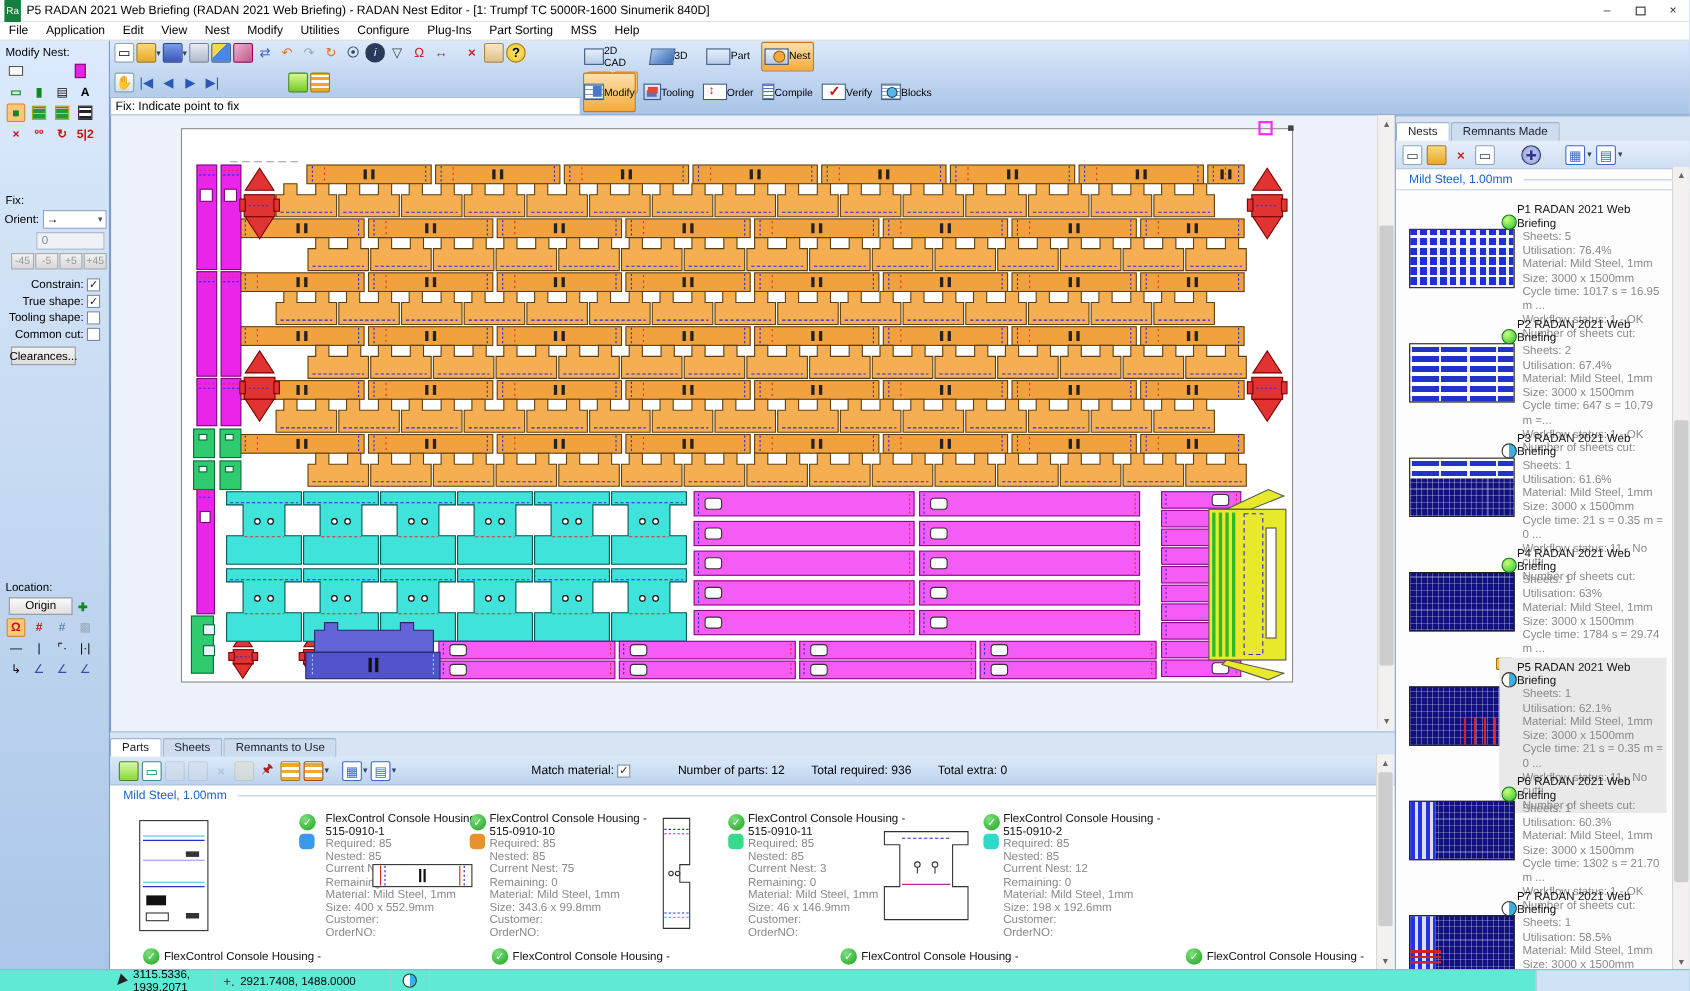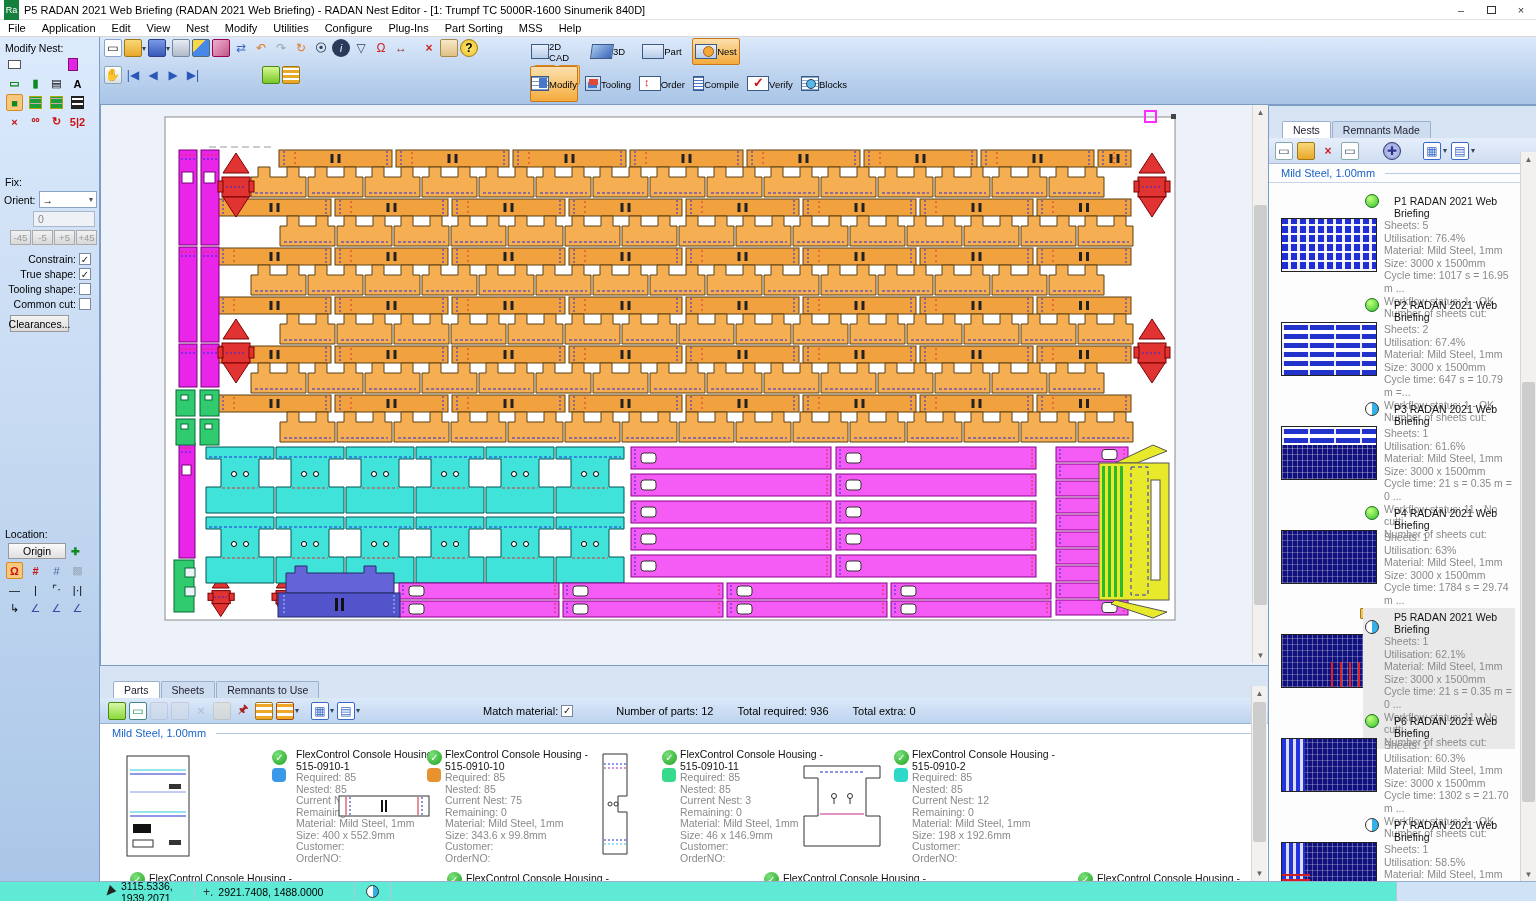--- a/index.html
+++ b/index.html
@@ -74,21 +74,21 @@
   .blocks-mode-icon{background:#fff repeating-linear-gradient(0deg,#88a8cc 0 1px,transparent 1px 3px)}
   .blocks-mode-icon::after{content:"";position:absolute;right:2px;top:2px;width:8px;height:8px;border-radius:50%;background:#58b8e8;border:1px solid #246}
   
   .canvas{position:absolute;left:100px;top:105px;width:1168px;height:560px;background:#edf2fa;border-left:1px solid #7d9cc4}
   .canvas svg{position:absolute;left:0;top:0}
   .vscroll{position:absolute;background:#f2f1ef;border-left:1px solid #d8d6d2;width:16px}
   .vs-arrow{position:absolute;left:0;width:15px;height:15px;color:#666;font-size:8px;display:flex;align-items:center;justify-content:center;background:#f2f1ef}
   .vs-thumb{position:absolute;left:1px;width:13px;background:#cdcdcd;border-radius:2px}
   
   .bottompanel{position:absolute;left:100px;top:665px;width:1168px;height:216px;background:#fff;border-top:1px solid #7d9cc4}
-  .tabs{display:flex;align-items:flex-end;height:32px;background:#d7e4f4;padding-left:13px;gap:1px}
+  .tabs{display:flex;align-items:flex-end;height:22px;background:#d7e4f4;padding-left:0;gap:1px}
   .tab{padding:2px 10px 2px 10px;background:#cddcee;border:1px solid #9ab0cc;border-bottom:none;font-size:10.5px;border-radius:2px 2px 0 0;color:#223}
   .tab.active{background:#fff;font-weight:normal}
   .btoolbar{height:26px;background:linear-gradient(#dce9fa,#bdd3ee);border-bottom:1px solid #9ab4d4;display:flex;align-items:center;padding-left:8px;gap:3px}
   .ti.disabled{opacity:.4}
   .match-label{margin-left:120px}
   .counts{margin-left:40px;display:flex;gap:24px}
   .mat-header{height:18px;display:flex;align-items:center;padding-left:12px;color:#1b62c8;font-size:11px}
   .mat-header .rule{flex:1;height:1px;background:#b8cbe4;margin:0 14px 0 10px}
   .parts-list{position:relative;height:151px;overflow:hidden;background:#fff}
   .part-entry{position:absolute;top:6px;width:230px;height:140px}
@@ -102,21 +102,21 @@
   .row2-entry .pe-icon{position:static;display:inline-flex;vertical-align:middle;margin-right:4px}
   .row2-entry .pe-name{display:inline}
   
   .rightpanel{position:absolute;left:1268px;top:105px;width:268px;height:776px;background:#f0f4fa;border-left:1px solid #7d9cc4;border-top:1px solid #7d9cc4}
   .rp-toolbar{height:26px;background:linear-gradient(#e6eefb,#cfdef2);display:flex;align-items:center;padding-left:6px;gap:4px;border-bottom:1px solid #aabcd8}
   .rp-list{position:relative;height:713px;overflow:hidden;background:#fdfdfd;border-top:1px solid #c8d4e4}
   .nest-entry{position:absolute;left:0;width:246px;height:104px}
   .ne-thumb{position:absolute;left:10px;top:26px;width:96px;height:54px;border:1px solid #222;background:#fff;position:absolute}
   .ne-textcol{position:absolute;left:92px;top:0;width:152px;padding:1px 2px}
   .nest-entry.selected .ne-textcol{background:#e9e9e9}
-  .ne-head{display:flex;align-items:flex-start;gap:15px}
+  .ne-head{display:flex;align-items:flex-end;gap:0}
   .ne-name{font-size:10.5px;color:#111;line-height:12px;padding-top:2px}
   .ne-line{font-size:10.5px;line-height:12.6px;color:#8a8a8a;margin-left:19px}
   .status-icon{width:14px;height:14px;border-radius:50%;flex:none;margin-top:1px}
   .status-icon.green{background:radial-gradient(circle at 35% 30%,#c6ff7e,#28c228);border:1px solid #177017}
   .status-icon.half{background:linear-gradient(90deg,#fff 50%,#35b0e8 50%);border:1px solid #333}
   .folder-icon{display:none;width:15px;height:11px;background:#f6c64c;border:1px solid #a07818;border-radius:1px;position:absolute;left:89px;top:0}
   .nest-entry.has-folder .folder-icon{display:block}
   .nest-entry.has-folder .status-icon{margin-top:11px}
   
   .thumb-p1{background:#fff;background-image:repeating-linear-gradient(0deg,rgba(255,255,255,.95) 0 2px,transparent 2px 9px),repeating-linear-gradient(90deg,#1f2fd4 0 6px,#eef 6px 9px)}
@@ -336,20 +336,23 @@
     <span class="tsep" style="width:56px"></span>
     <span class="ti" style="background:linear-gradient(#d8f890,#78c828);border:1px solid #488818"></span>
     <span class="ti" style="background:repeating-linear-gradient(0deg,#e8a828 0 3px,#fff 3px 5px);border:1px solid #a07818"></span>
     <span class="tsep" style="width:230px"></span>
     <span class="layout-btn">
         <span class="layout-inner h"></span>
       </span>
     <span class="layout-btn">
         <span class="layout-inner v"></span>
       </span>
+  </div>
+  <div class="prompt-bar">
+    <span>Fix: Indicate point to fix</span>
   </div>
   <div class="modezone">
     <div class="mode-row1">
 
     <div class="mode-btn">
           <span class="mbicon cad-2d-icon"></span>
           <span>2D CAD</span>
         </div>
         <div class="mode-btn">
           <span class="mbicon cad-3d-icon"></span>

